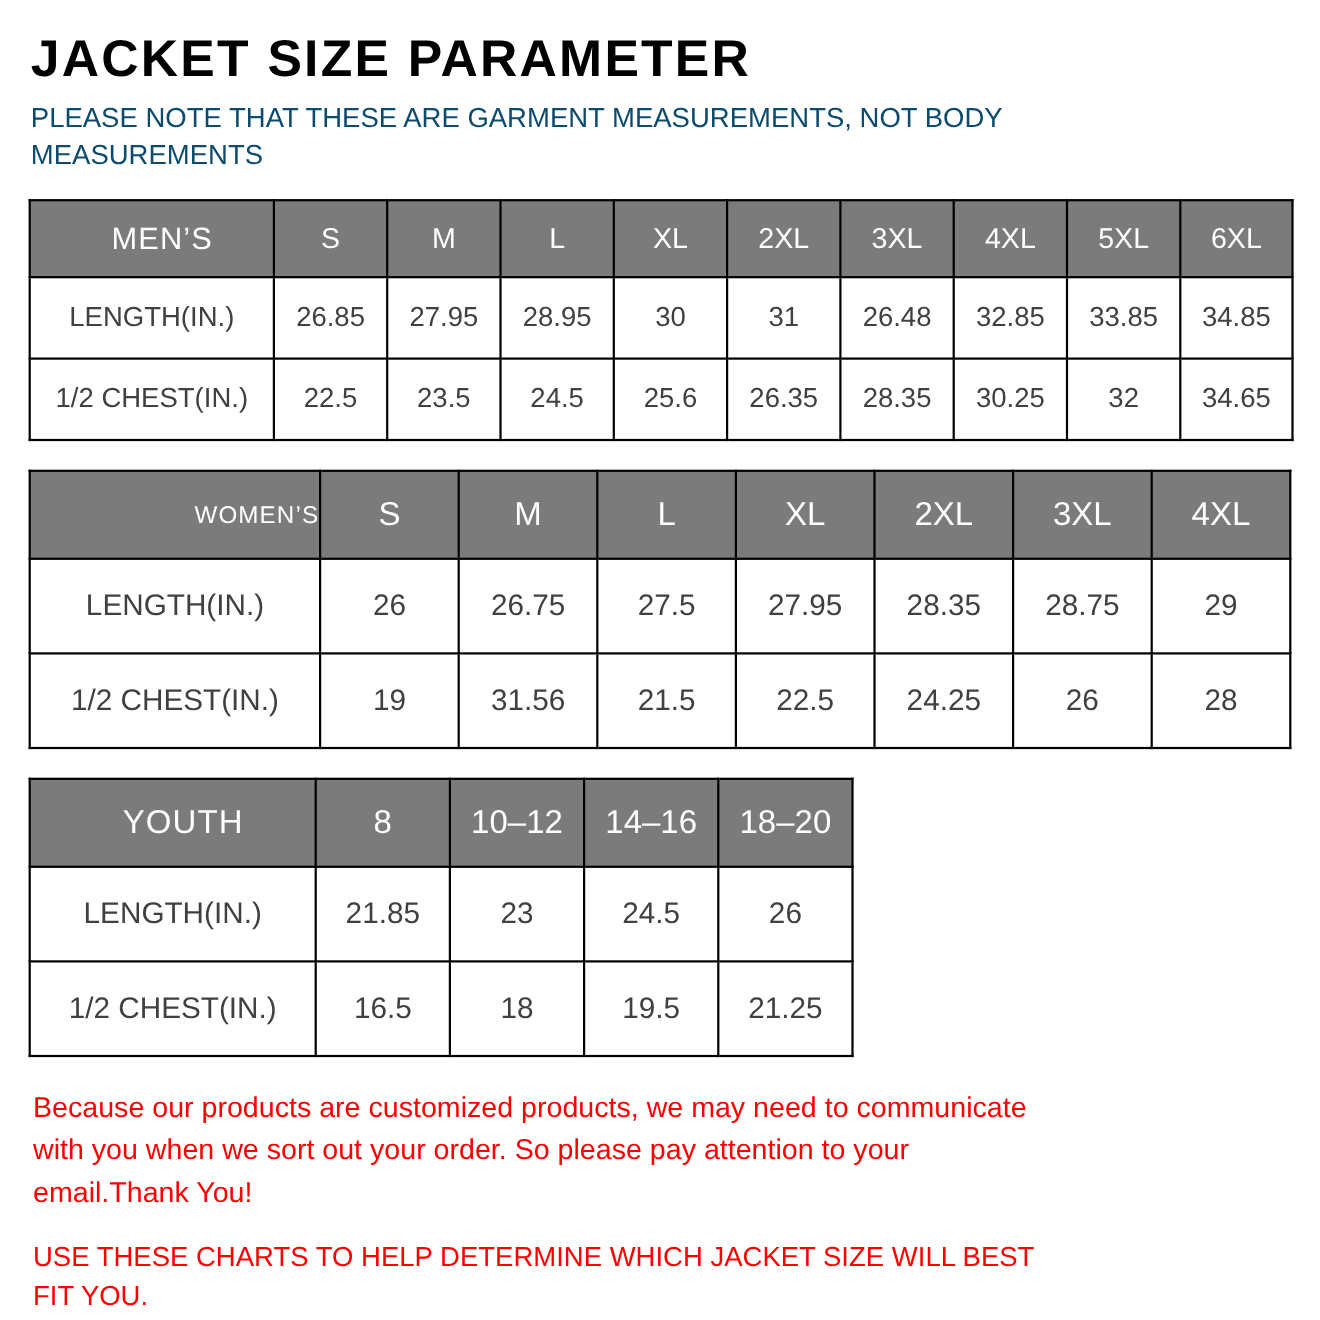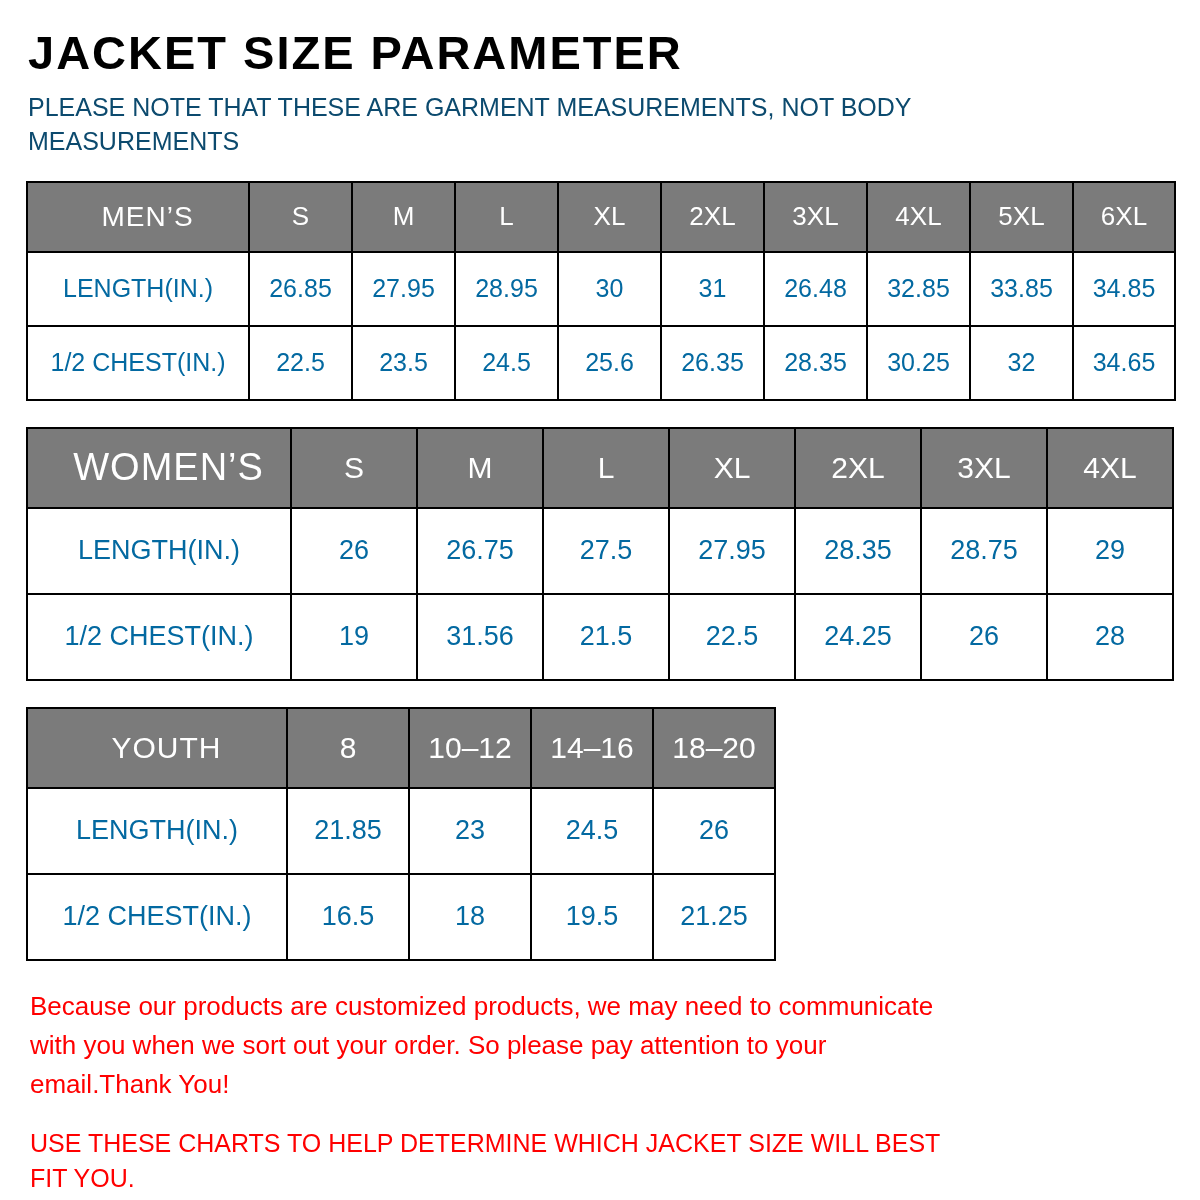--- a/index.html
+++ b/index.html
@@ -54,37 +54,37 @@
   .hdr-row td.cat {
     font-size: 28px;
     letter-spacing: 1px;
     padding-left: 19px;
   }
   .hdr-row td.sz {
     font-size: 26px;
   }
   .body-row td {
     background: #ffffff;
-    color: #0369a1;
+    color: #404040;
     font-size: 25px;
   }
   .body-row td.label {
     font-size: 25px;
   }
 
   
   #mens-table { width: 1148px; }
   #mens-table .hdr-row td { height: 68px; }
   #mens-table .body-row td { height: 72px; }
 
   
   #womens-table { width: 1148px; }
   #womens-table .hdr-row td { height: 78px; }
   #womens-table .body-row td { height: 84px; }
-  #womens-table .hdr-row td.cat { font-size: 38px; }
+  #womens-table .hdr-row td.cat { font-size: 22px; text-align: right; }
   #womens-table .hdr-row td.sz { font-size: 30px; }
   #womens-table .body-row td { font-size: 27px; }
 
   
   #youth-table { width: 748px; border-radius: 27px; }
   #youth-table .hdr-row td { height: 78px; }
   #youth-table .body-row td { height: 84px; }
   #youth-table .hdr-row td.cat { font-size: 30px; }
   #youth-table .hdr-row td.sz { font-size: 30px; }
   #youth-table .body-row td { font-size: 27px; }

